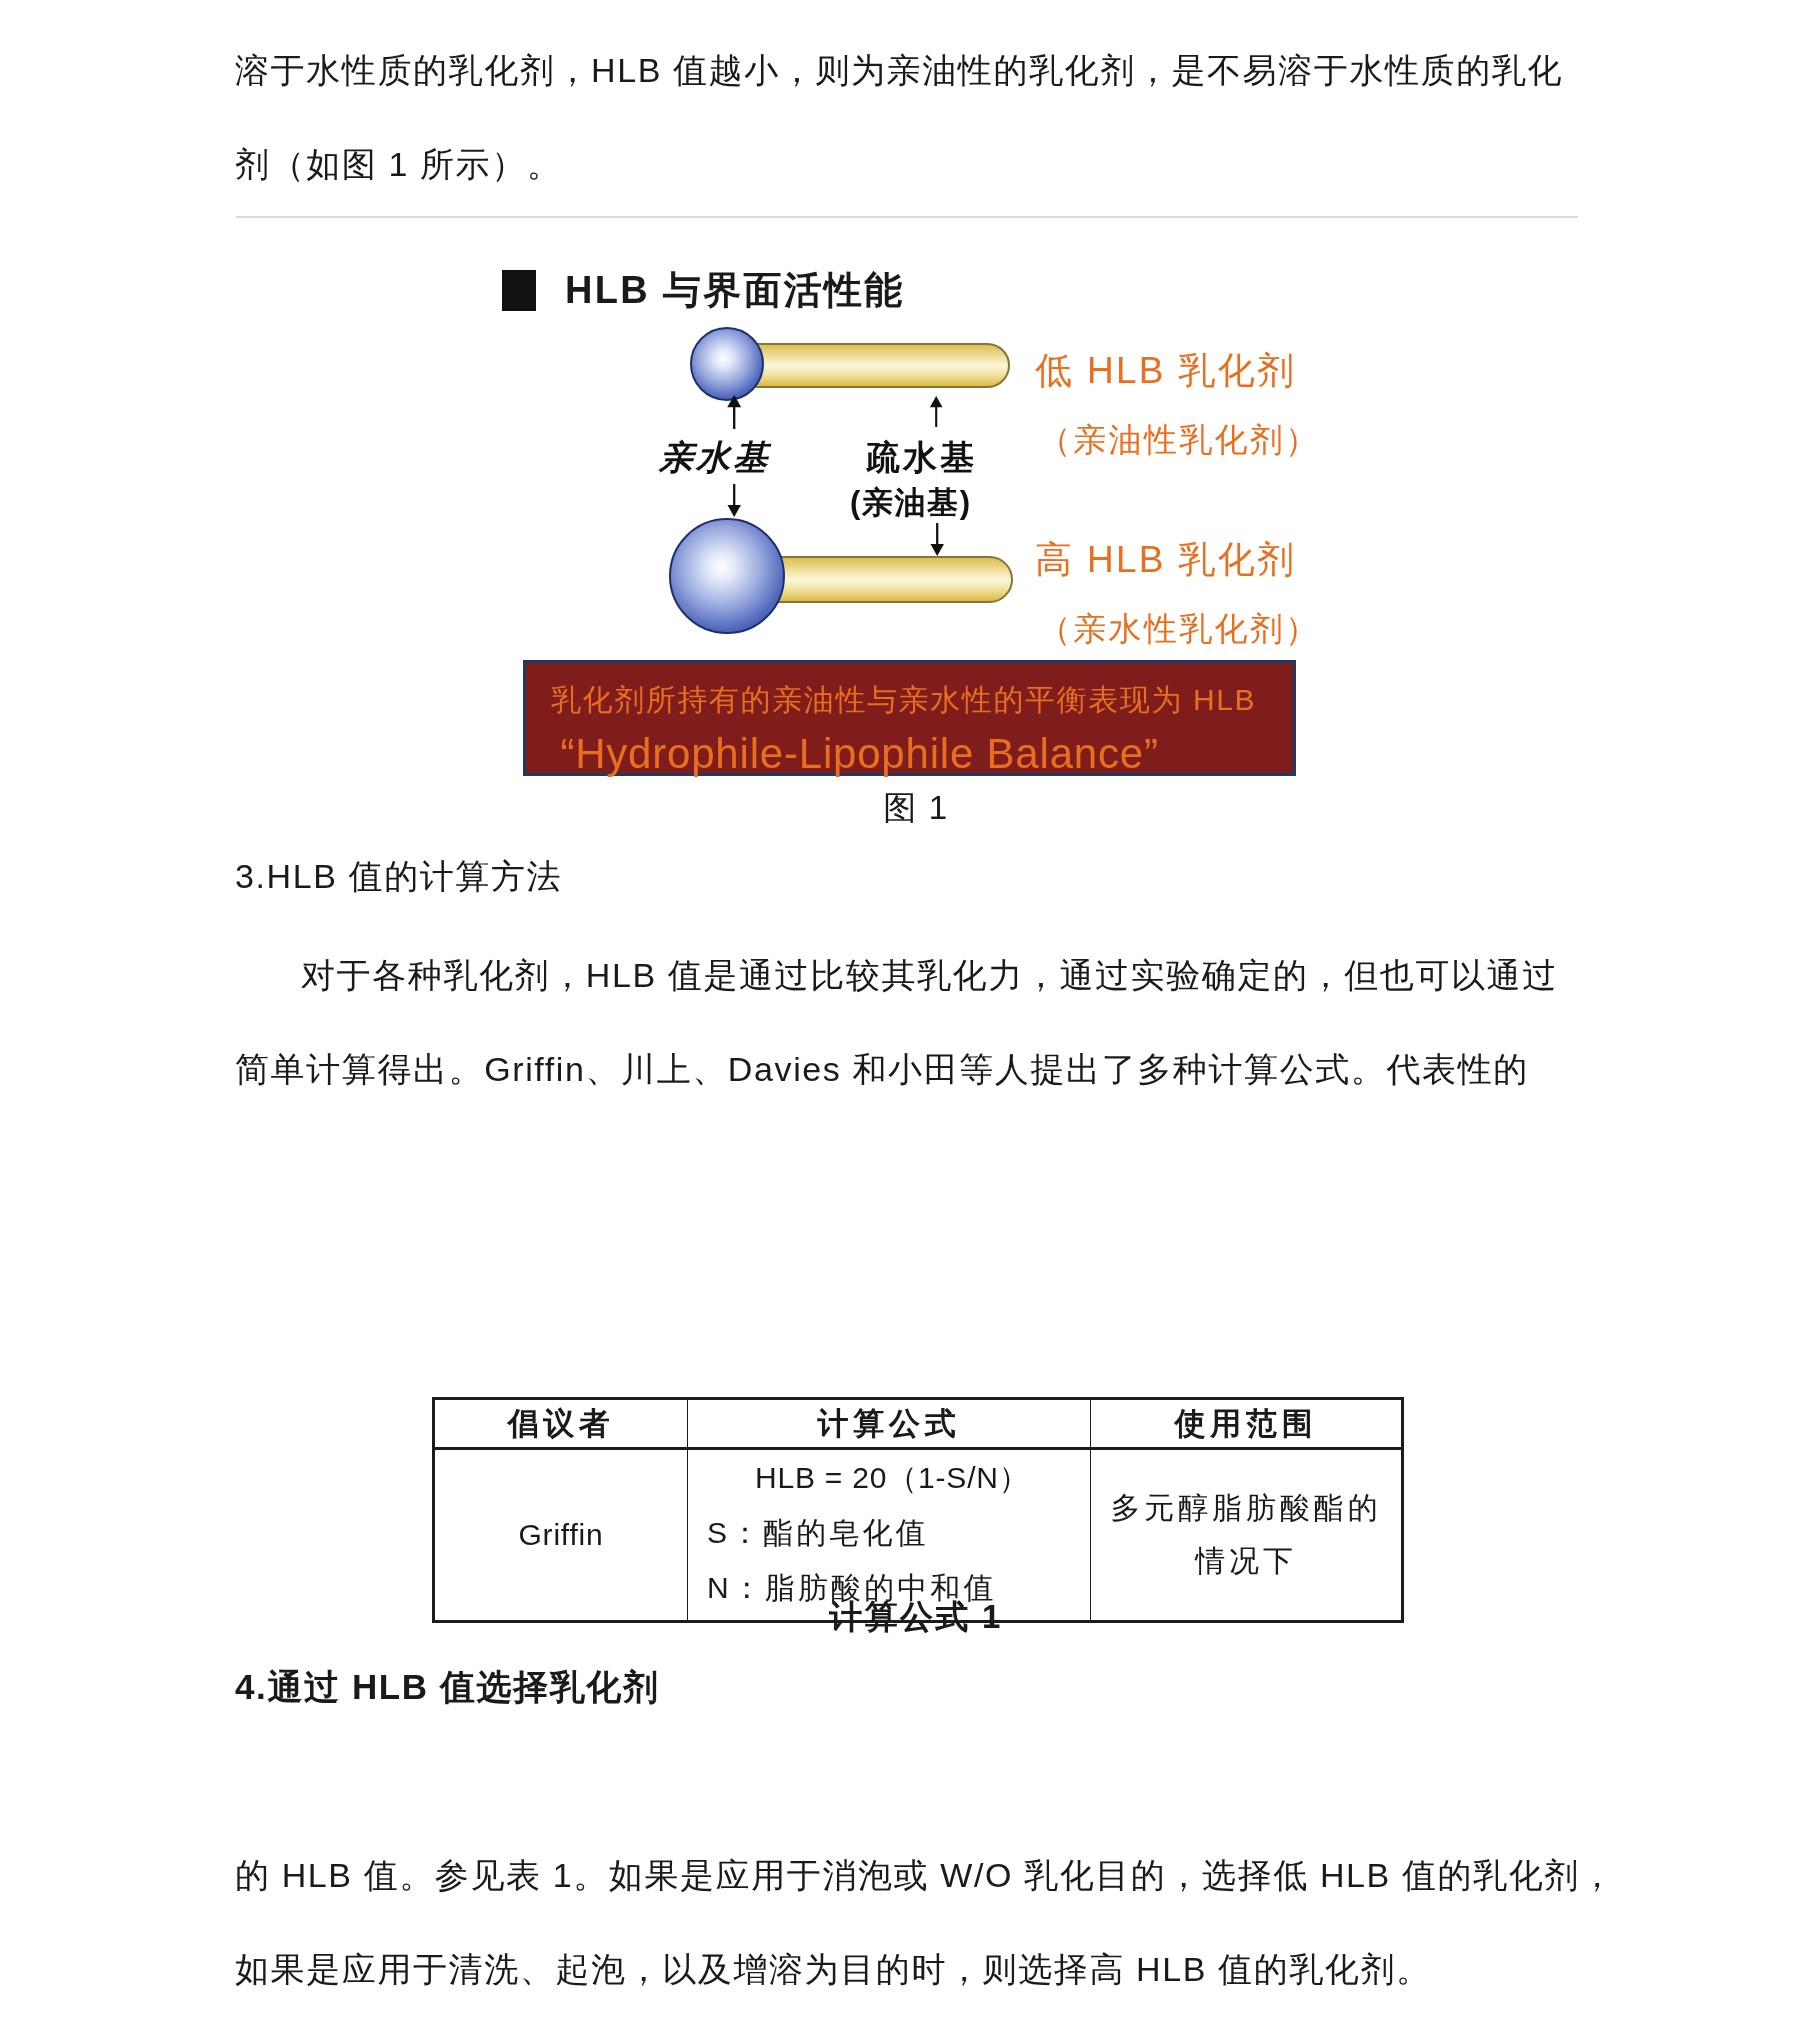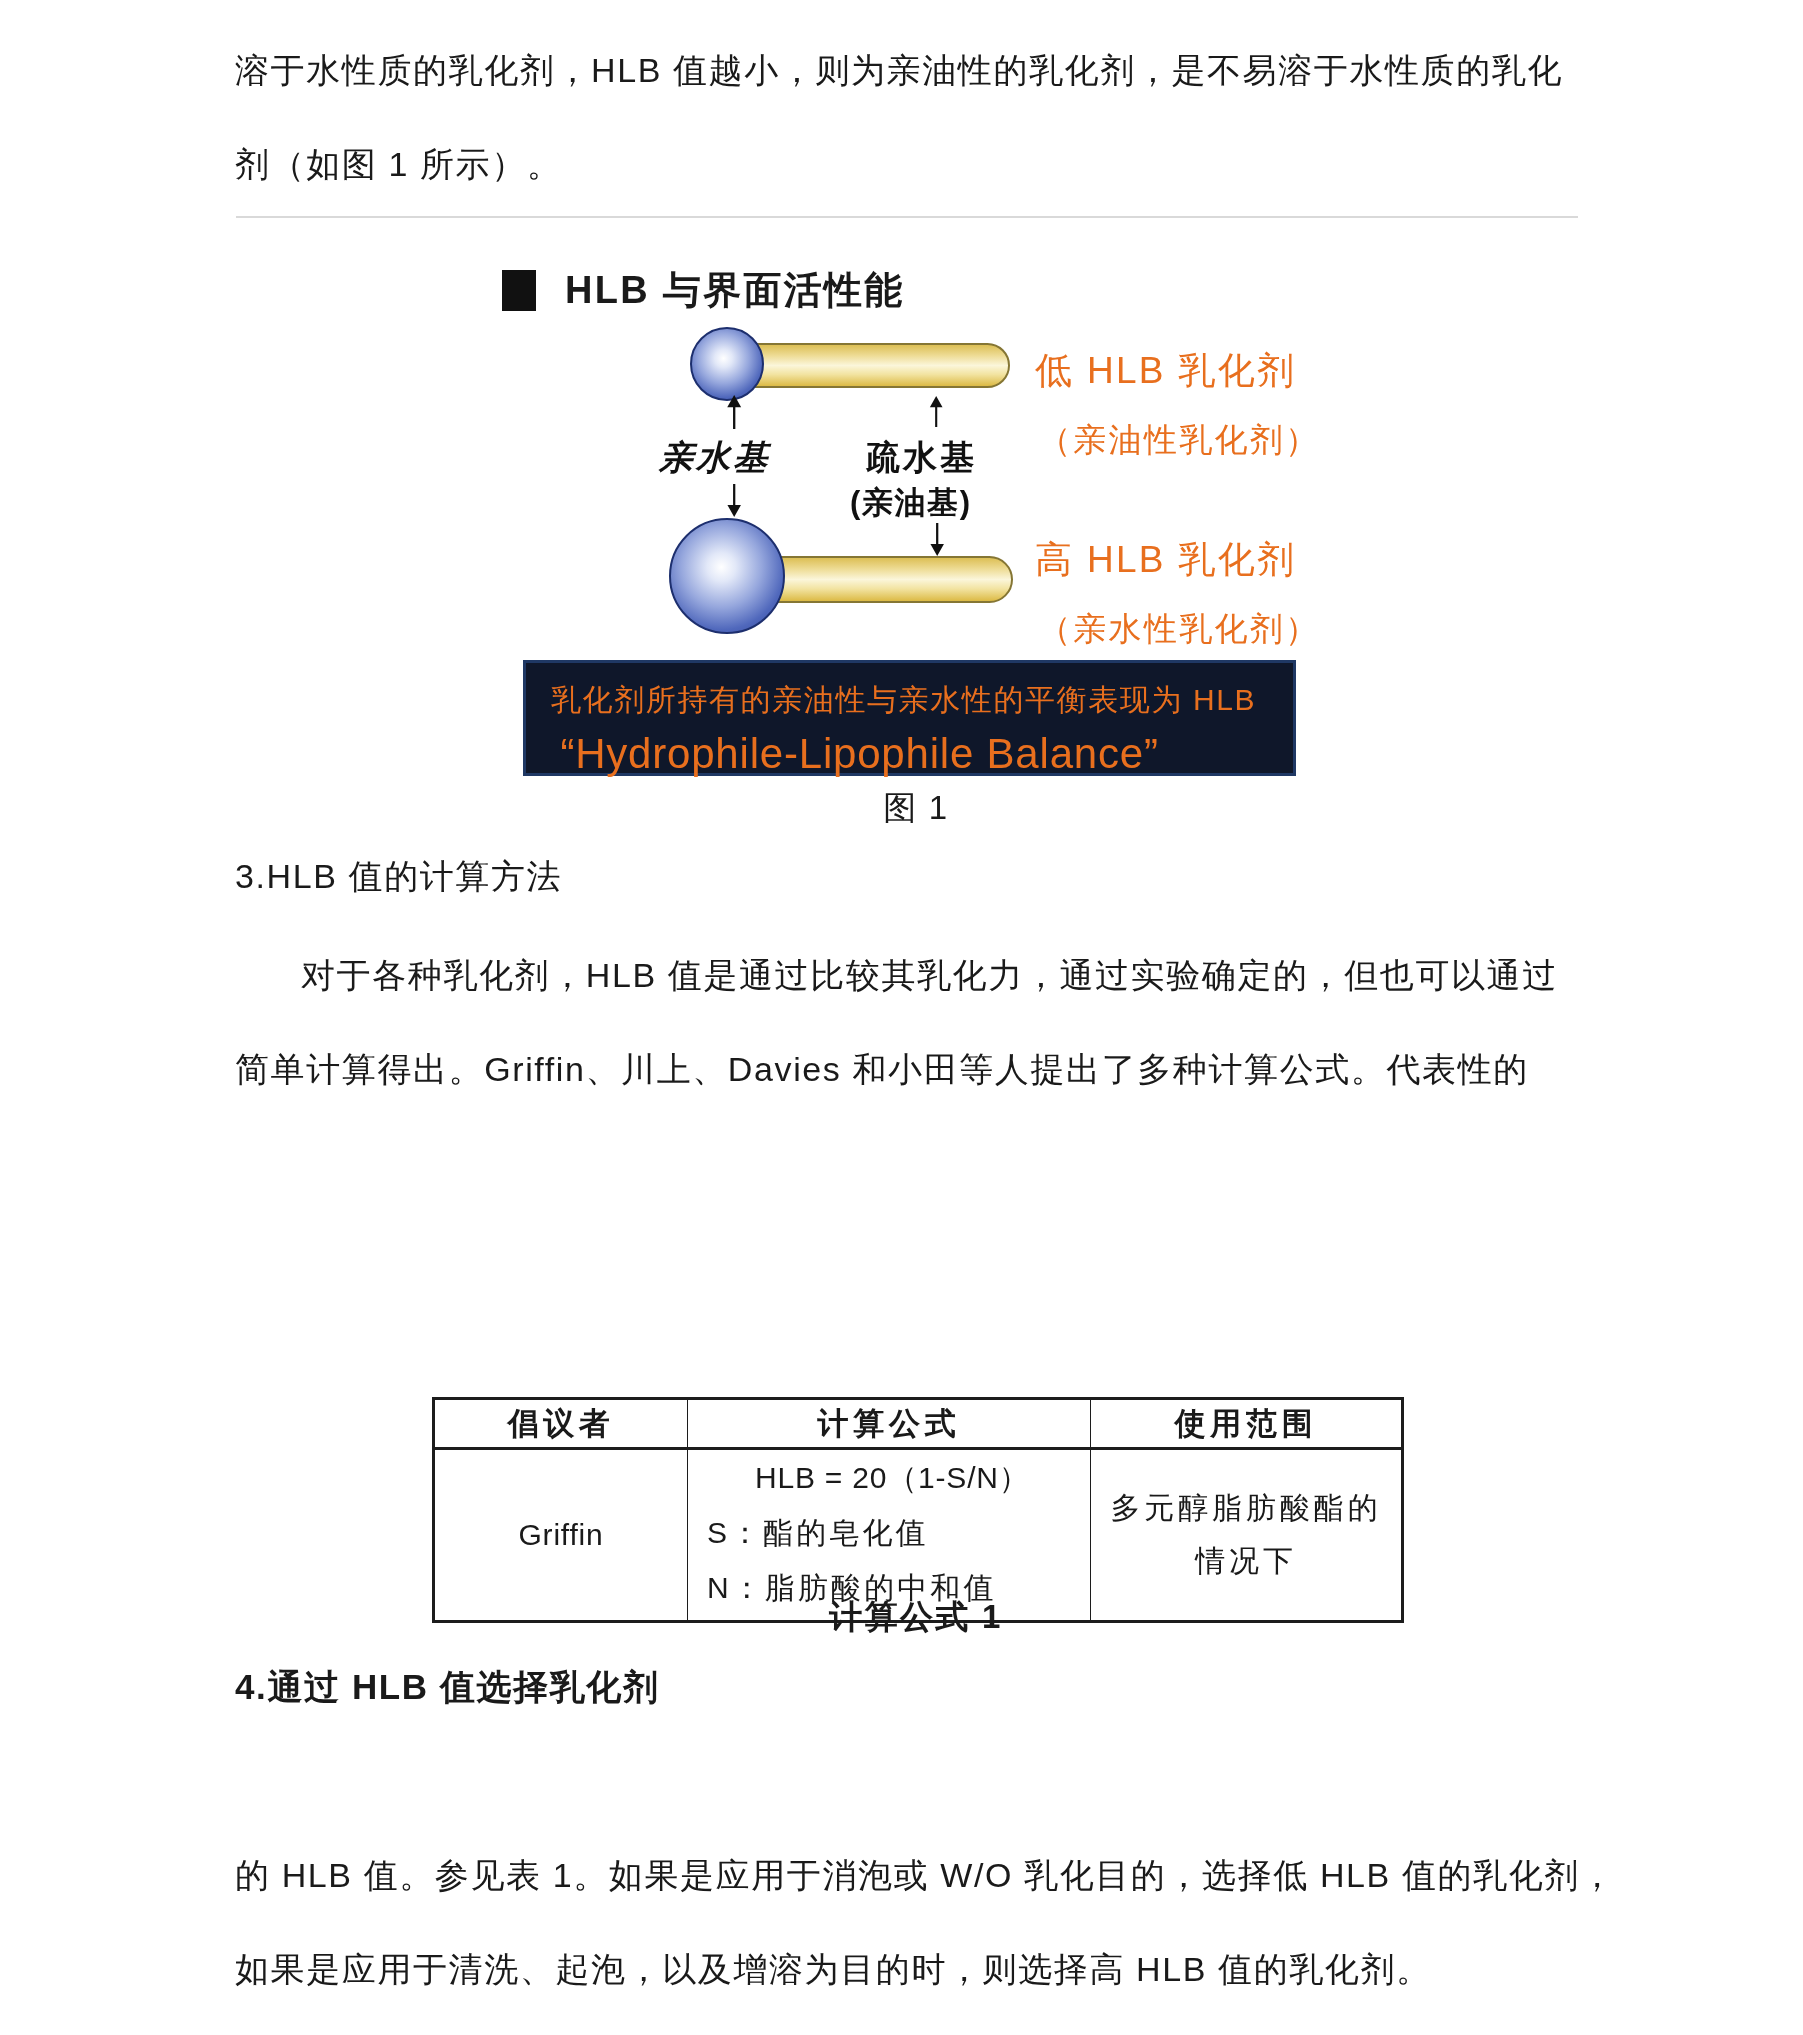--- a/index.html
+++ b/index.html
@@ -37,21 +37,21 @@
   .lab-hydrophobic{left:866px;top:435px;font-size:34px;letter-spacing:3.1px;}
   .lab-lipophilic{left:850px;top:482px;font-size:31px;letter-spacing:1.6px;}
   .olab{position:absolute;white-space:nowrap;color:#e86f1e;letter-spacing:2.3px;}
   .low-label{left:1035px;top:346px;font-size:37px;}
   .low-sub{left:1038px;top:418px;font-size:33px;}
   .high-label{left:1035px;top:535px;font-size:37px;}
   .high-sub{left:1038px;top:607px;font-size:33px;}
 
   
   .hlb-box{position:absolute;left:523px;top:660px;width:773px;height:116px;box-sizing:border-box;
-    border:3.1px solid #1f3864;background:#0f172a;padding:17px 3px 0 25px;}
+    border:3.1px solid #1f3864;background:#7f1d1d;padding:17px 3px 0 25px;}
   .hlb-box .b1{color:#e86f1e;font-size:30px;letter-spacing:1.6px;white-space:nowrap;}
   .hlb-box .b2{color:#e86f1e;font-size:42px;margin-top:9.4px;padding-left:9.4px;letter-spacing:0.8px;white-space:nowrap;}
   .fig-cap{position:absolute;left:814px;top:786px;width:204px;text-align:center;font-size:33px;letter-spacing:1.6px;}
 
   
   .h3{left:235px;top:856px;}
   .p3a{left:301px;top:955px;}
   .p3b{left:235px;top:1049px;}
   .p3c{left:235px;top:1143px;}
 

